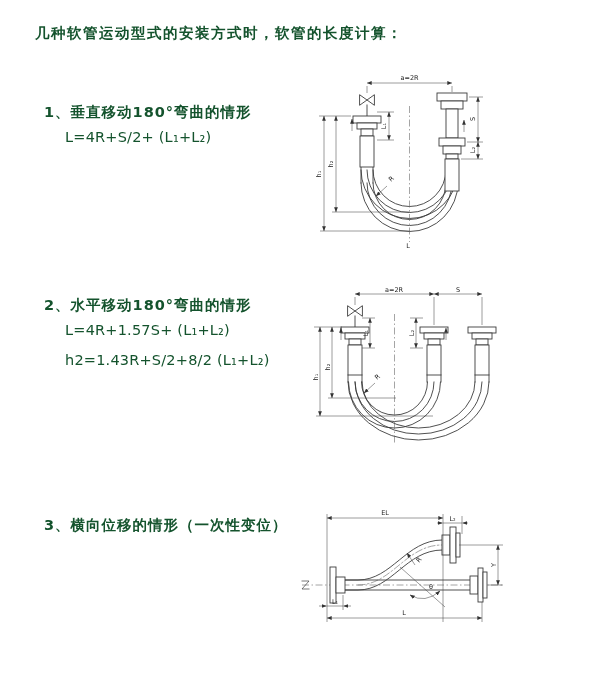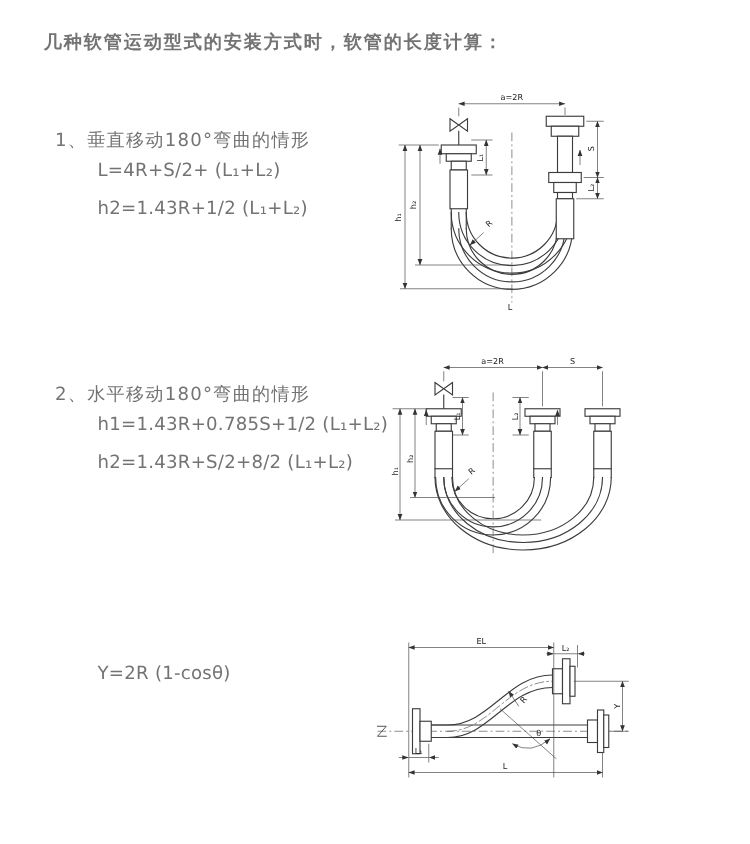--- a/index.html
+++ b/index.html
@@ -1,52 +1,51 @@
 <!DOCTYPE html>
 <html><head>
 <meta charset="utf-8">
 <style>
   html,body{margin:0;padding:0;background:#fff;}
   .page{position:relative;width:504px;height:675px;background:#ffffff;overflow:hidden;
-        font-family:"DejaVu Sans","Liberation Sans",sans-serif;color:#737373;}
+        font-family:"DejaVu Sans","Liberation Sans",sans-serif;color:#14532d;}
   .title{position:absolute;left:35px;top:24px;font-size:14.5px;font-weight:bold;
          letter-spacing:1.5px;white-space:nowrap;}
   .sec{position:absolute;left:44px;width:270px;}
-  .sec-h{font-size:14.5px;font-weight:normal;letter-spacing:1px;white-space:nowrap;}
-  .f{margin-left:34px;height:30px;display:flex;align-items:center;font-size:14.5px;
+  .sec-h{font-size:14.5px;font-weight:bold;letter-spacing:1px;white-space:nowrap;}
+  .f{margin-left:21px;height:30px;display:flex;align-items:center;font-size:14.5px;
      letter-spacing:0.2px;white-space:nowrap;}
   .f:first-of-type{margin-top:8px;}
   svg.diag{position:absolute;}
   svg.diag text{font-family:"DejaVu Sans","Liberation Sans",sans-serif;fill:#1d1d1d;font-size:6.5px;}
   .geo{stroke:#3c3c3c;stroke-width:0.9;fill:none;stroke-linecap:square;}
   .fit{stroke:#3c3c3c;stroke-width:0.9;fill:#ffffff;}
   .dim{stroke:#4a4a4a;stroke-width:0.55;fill:none;}
   .cl{stroke:#5a5a5a;stroke-width:0.55;fill:none;stroke-dasharray:7 2.5 1.5 2.5;}
 </style>
 </head>
 <body>
 
 <div class="page">
 
   <div class="title">几种软管运动型式的安装方式时，软管的长度计算：</div>
 
   <div class="sec" style="top:103px">
     <div class="sec-h">1、垂直移动180°弯曲的情形</div>
     <div class="f">L=4R+S/2+ (L₁+L₂)</div>
-    <div class="f">h2=1.43R+1/2 (L₁+L₂)</div>
   </div>
 
-  <div class="sec" style="top:306px">
+  <div class="sec" style="top:296px">
     <div class="sec-h">2、水平移动180°弯曲的情形</div>
-    <div class="f">h1=1.43R+0.785S+1/2 (L₁+L₂)</div>
+    <div class="f">L=4R+1.57S+ (L₁+L₂)</div>
     <div class="f">h2=1.43R+S/2+8/2 (L₁+L₂)</div>
   </div>
 
   <div class="sec" style="top:516px">
-    <div class="f">Y=2R (1-cosθ)</div>
+    <div class="sec-h">3、横向位移的情形（一次性变位）</div>
   </div>
 
   <svg class="diag" style="left:313px;top:70px" width="275" height="192" viewBox="0 0 275 192">
     <defs>
       <pattern id="bp1" width="3.2" height="3.2" patternUnits="userSpaceOnUse">
         <path d="M0,0L3.2,3.2M3.2,0L0,3.2" stroke="#6a6a6a" stroke-width="0.45"></path>
       </pattern>
       <marker id="a1" viewBox="0 0 10 10" refX="9.5" refY="5" markerWidth="9" markerHeight="9" orient="auto-start-reverse">
           <path d="M0,1.2L10,5L0,8.8z" fill="#333"></path>
         </marker>

